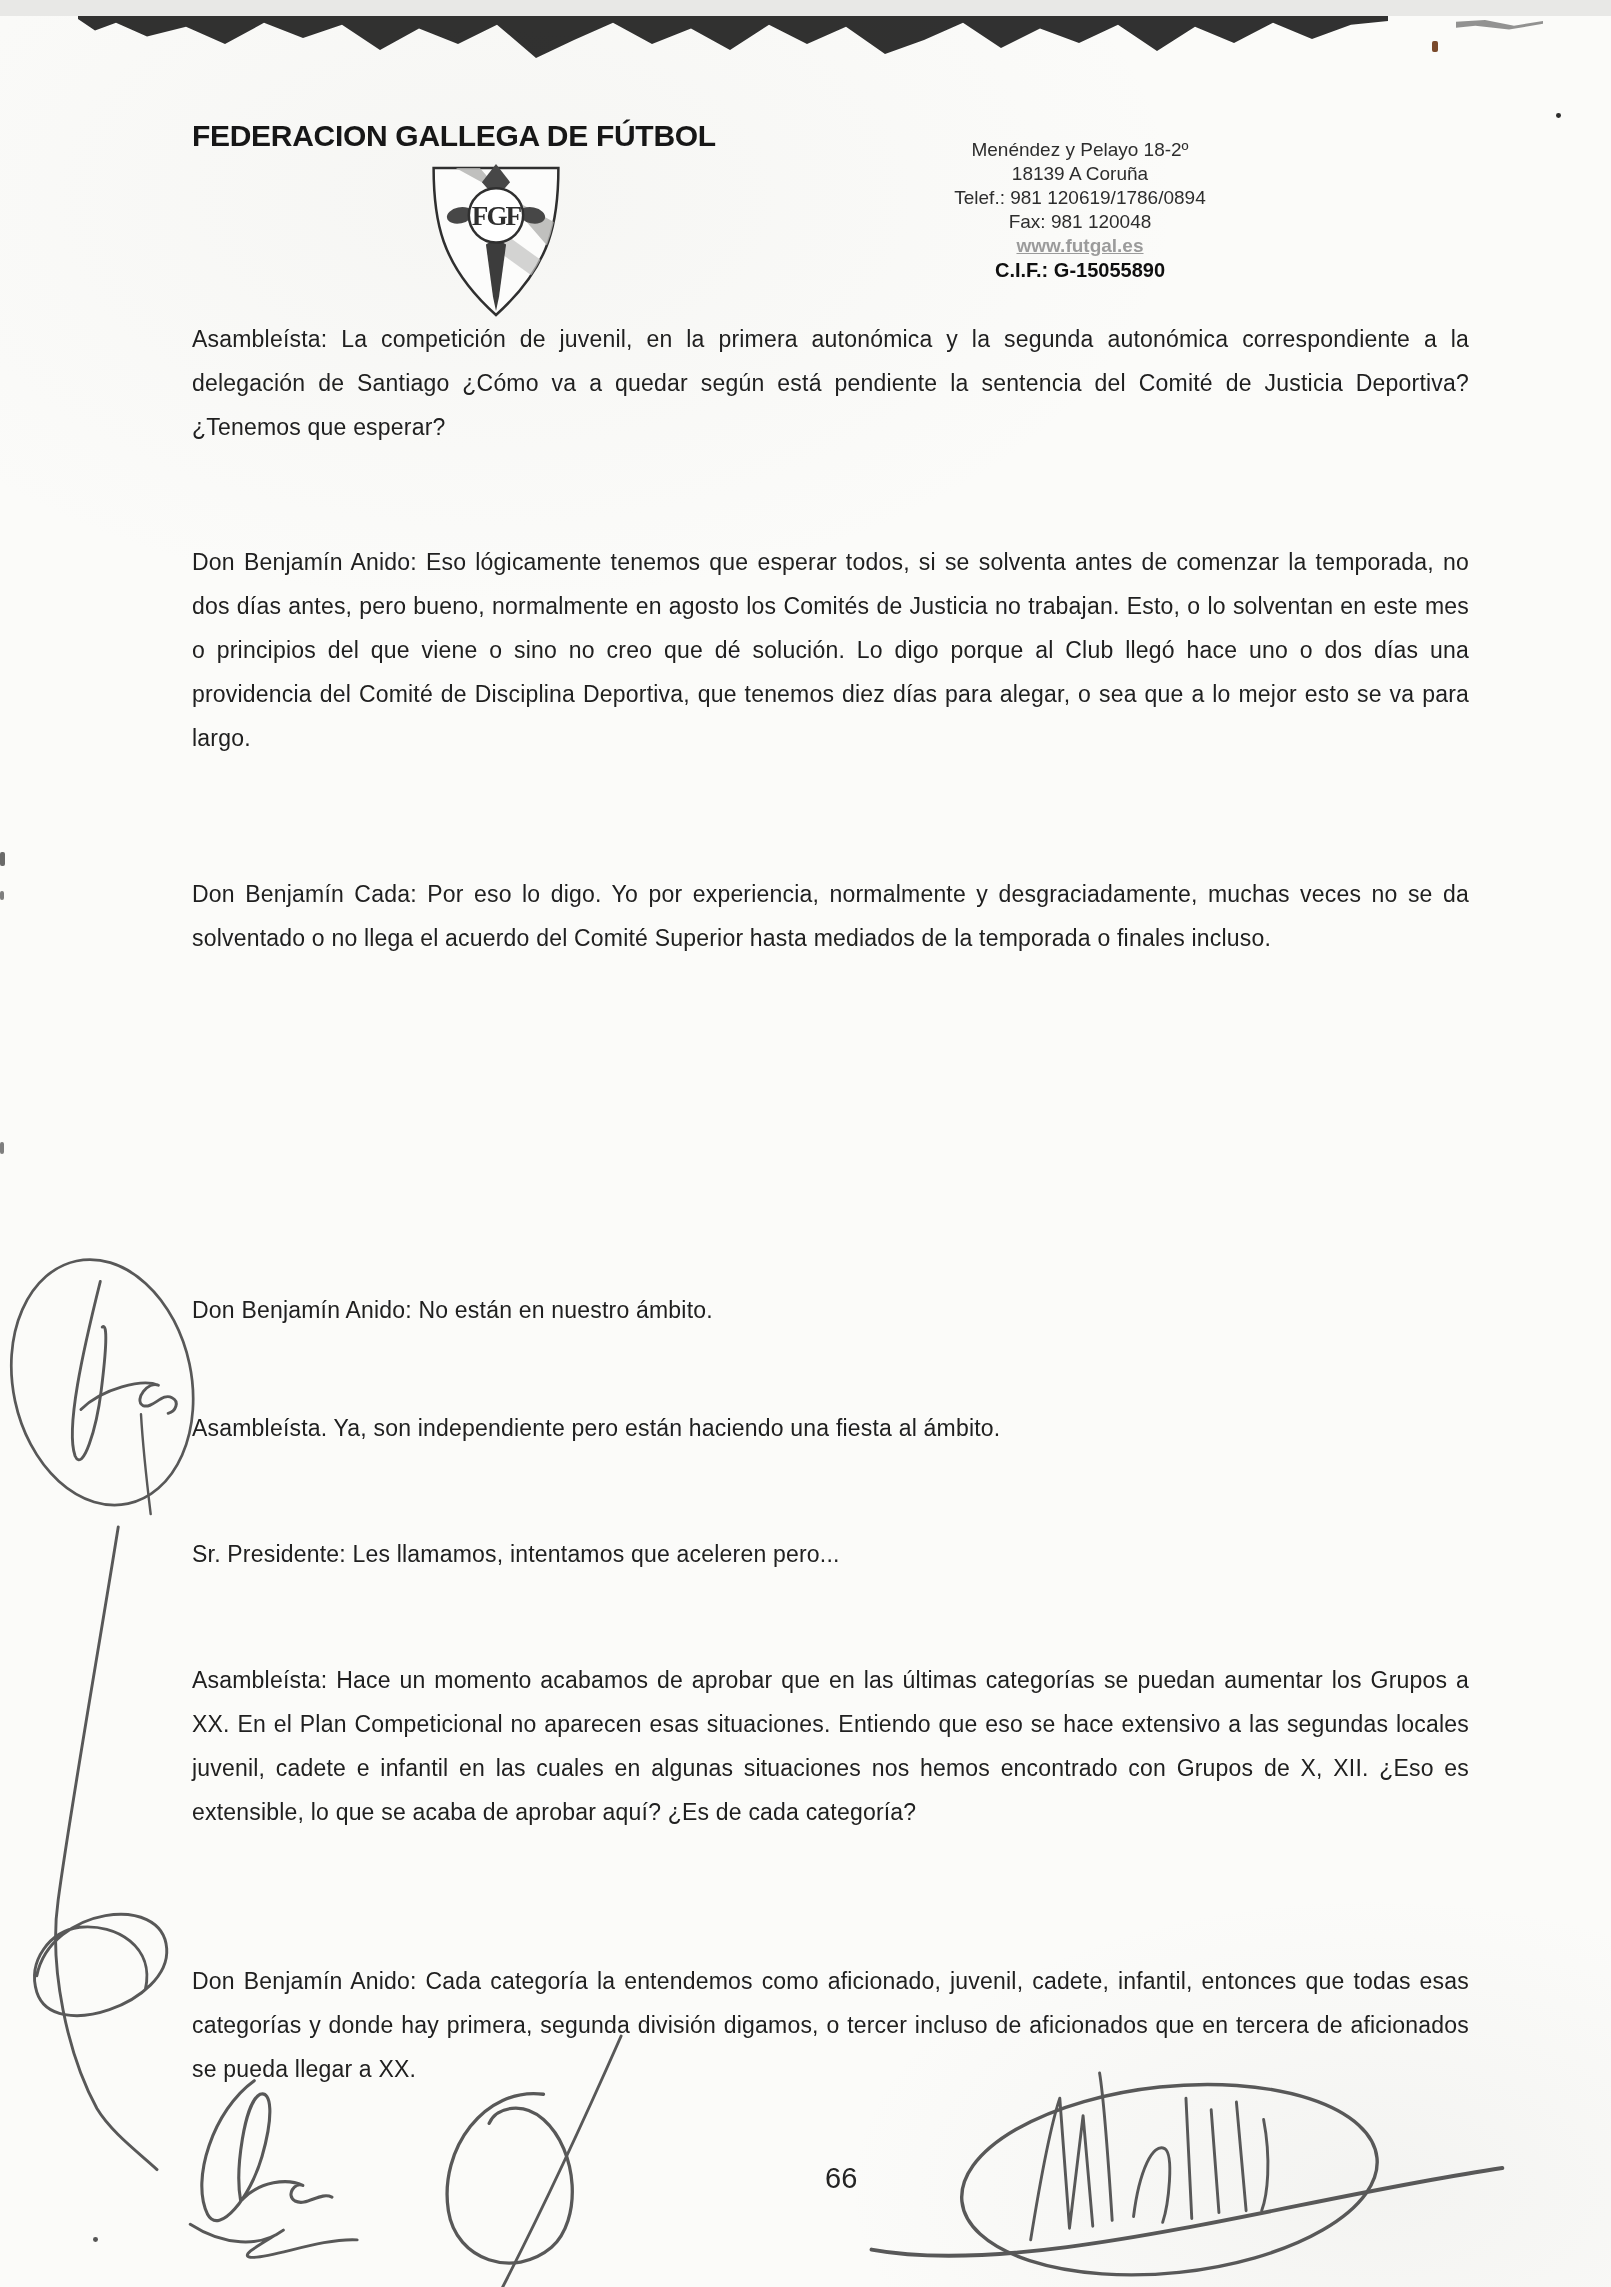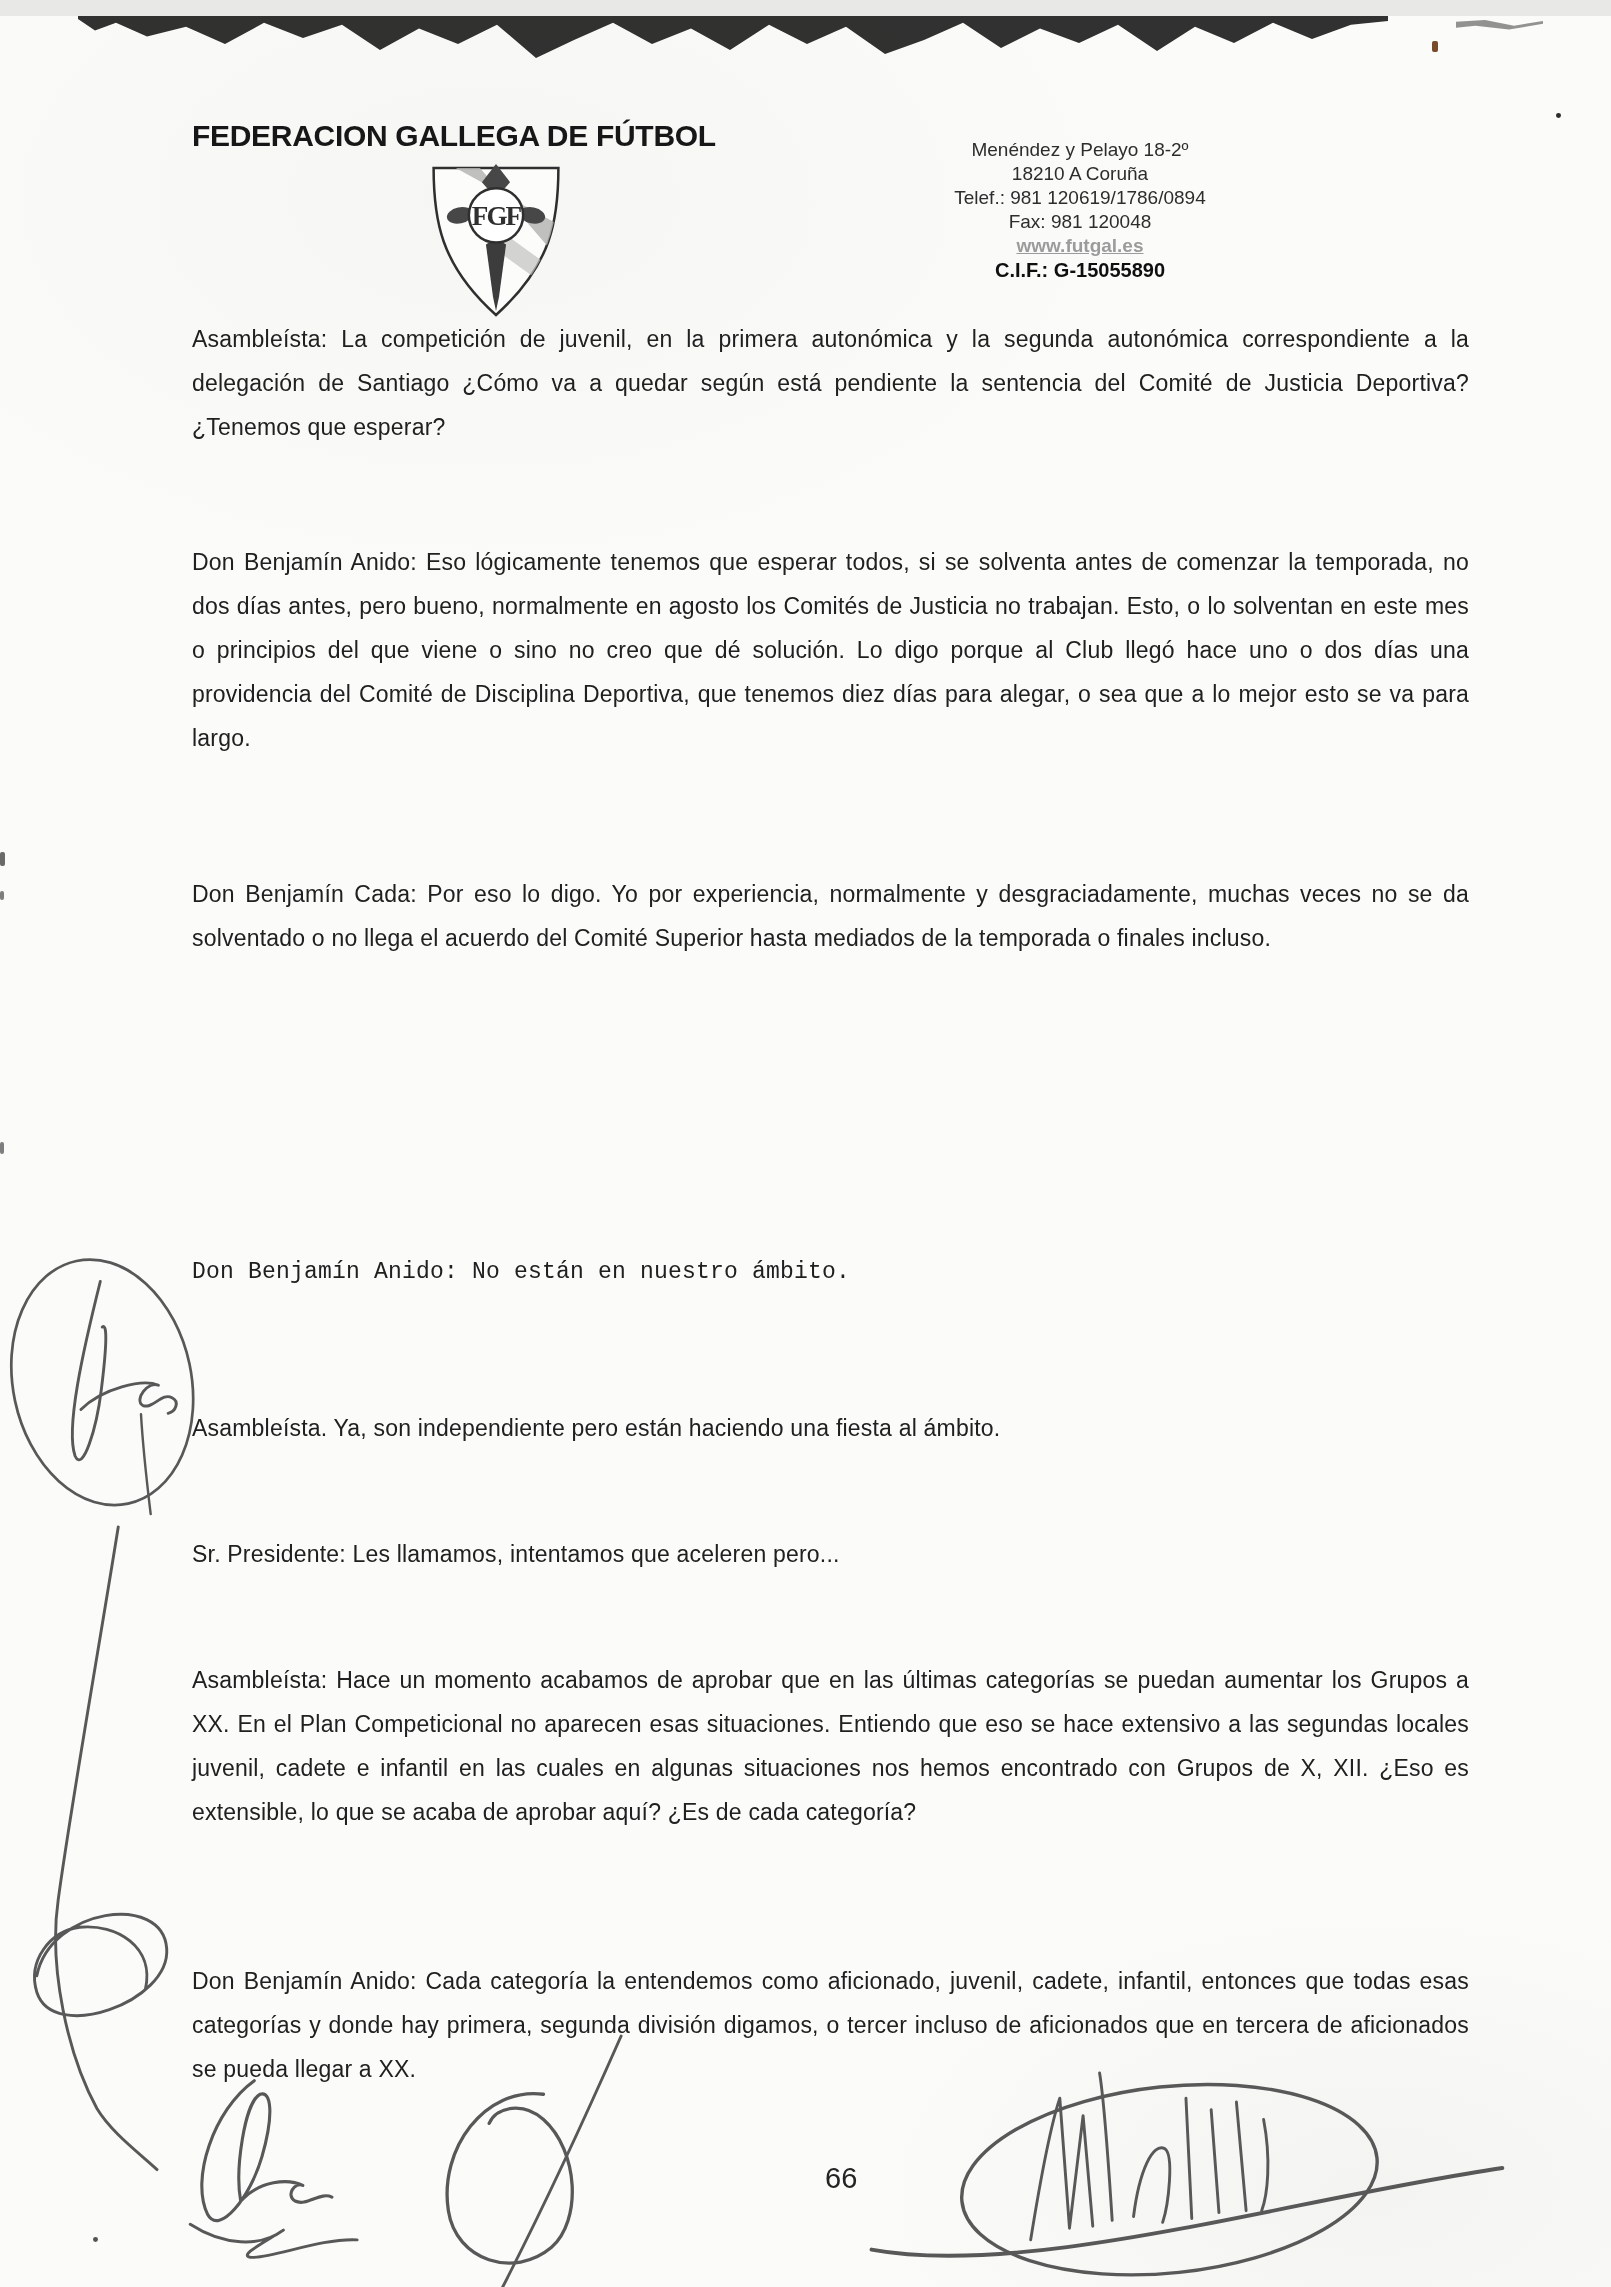--- a/index.html
+++ b/index.html
@@ -81,31 +81,31 @@
       <path d="M70,76 L80,82 L73,134 L70,148 L67,134 L60,82 Z" fill="#3c3c3c"></path>
       <ellipse cx="34" cy="53" rx="13" ry="8" fill="#474747" transform="rotate(-12 34 53)"></ellipse>
       <ellipse cx="106" cy="53" rx="13" ry="8" fill="#474747" transform="rotate(12 106 53)"></ellipse>
       <circle cx="70" cy="53" r="27" fill="#ffffff" stroke="#2f2f2f" stroke-width="2.5"></circle>
       <text x="70" y="63" text-anchor="middle" font-size="27" font-weight="bold" font-family="Liberation Serif, serif" fill="#2f2f2f" letter-spacing="-2">FGF</text>
     </svg>
   </div>
 
   <div class="addr">
     <div>Menéndez y Pelayo 18-2º</div>
-    <div>18210 A Coruña</div>
+    <div>18139 A Coruña</div>
     <div>Telef.: 981 120619/1786/0894</div>
     <div>Fax: 981 120048</div>
     <div class="site">www.futgal.es</div>
     <div class="cif">C.I.F.: G-15055890</div>
   </div>
 
   <p class="para" style="top:301px;">Asambleísta: La competición de juvenil, en la primera autonómica y la segunda autonómica correspondiente a la delegación de Santiago ¿Cómo va a quedar según está pendiente la sentencia del Comité de Justicia Deportiva? ¿Tenemos que esperar?</p>
   <p class="para" style="top:524px;">Don Benjamín Anido: Eso lógicamente tenemos que esperar todos, si se solventa antes de comenzar la temporada, no dos días antes, pero bueno, normalmente en agosto los Comités de Justicia no trabajan. Esto, o lo solventan en este mes o principios del que viene o sino no creo que dé solución. Lo digo porque al Club llegó hace uno o dos días una providencia del Comité de Disciplina Deportiva, que tenemos diez días para alegar, o sea que a lo mejor esto se va para largo.</p>
   <p class="para" style="top:856px;">Don Benjamín Cada: Por eso lo digo. Yo por experiencia, normalmente y desgraciadamente, muchas veces no se da solventado o no llega el acuerdo del Comité Superior hasta mediados de la temporada o finales incluso.</p>
-  <p class="para" style="top:1234px;font-family:Liberation Mono, monospace;">Don Benjamín Anido: No están en nuestro ámbito.</p>
+  <p class="para" style="top:1272px;">Don Benjamín Anido: No están en nuestro ámbito.</p>
   <p class="para" style="top:1390px;">Asambleísta. Ya, son independiente pero están haciendo una fiesta al ámbito.</p>
   <p class="para" style="top:1516px;">Sr. Presidente: Les llamamos, intentamos que aceleren pero...</p>
   <p class="para" style="top:1642px;">Asambleísta: Hace un momento acabamos de aprobar que en las últimas categorías se puedan aumentar los Grupos a XX. En el Plan Competicional no aparecen esas situaciones. Entiendo que eso se hace extensivo a las segundas locales juvenil, cadete e infantil en las cuales en algunas situaciones nos hemos encontrado con Grupos de X, XII. ¿Eso es extensible, lo que se acaba de aprobar aquí? ¿Es de cada categoría?</p>
   <p class="para" style="top:1943px;">Don Benjamín Anido: Cada categoría la entendemos como aficionado, juvenil, cadete, infantil, entonces que todas esas categorías y donde hay primera, segunda división digamos, o tercer incluso de aficionados que en tercera de aficionados se pueda llegar a XX.</p>
 
   <div class="sig" style="left:4.9px;top:1219px;">
     <svg width="209" height="283" viewBox="0 0 215 292">
       <ellipse class="stroke" cx="100" cy="152" rx="92" ry="128" stroke-width="2.8" transform="rotate(-12 100 152)"></ellipse>
       <path class="stroke" stroke-width="3" d="M98,48 C80,120 62,200 72,228 C80,246 94,200 99,160 C104,120 106,90 100,95"></path>
       <path class="stroke" stroke-width="3" d="M78,180 C100,158 142,148 158,155 C148,150 132,170 142,176 C152,180 162,162 172,168 C180,172 176,182 168,184"></path>

